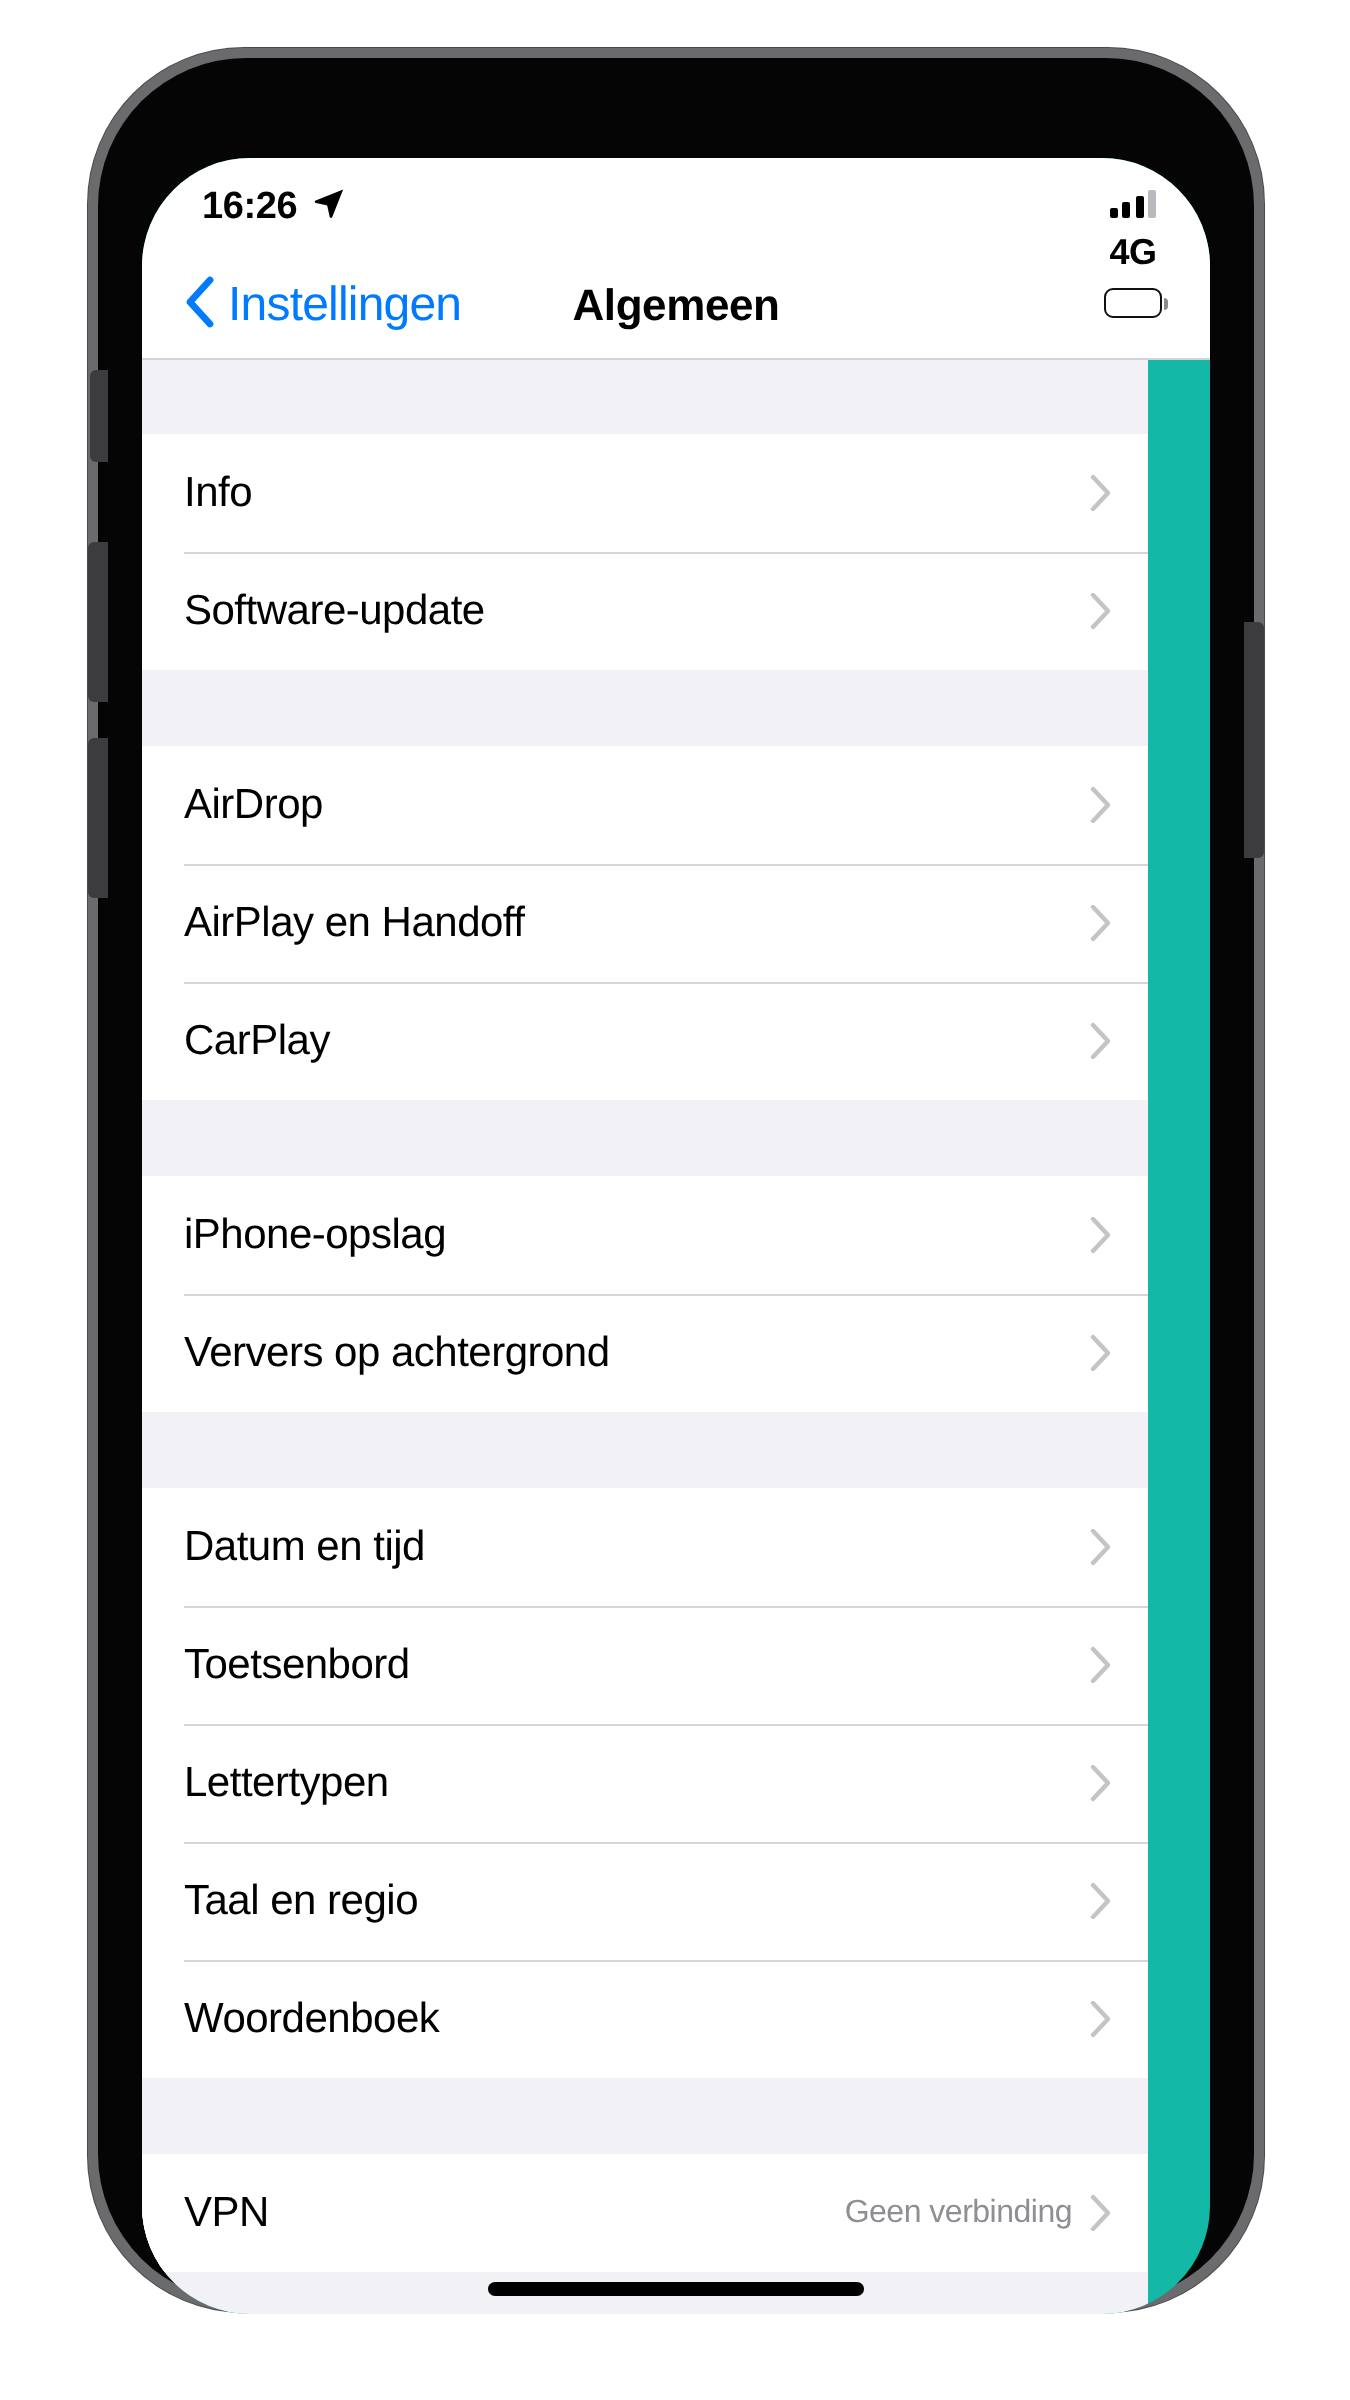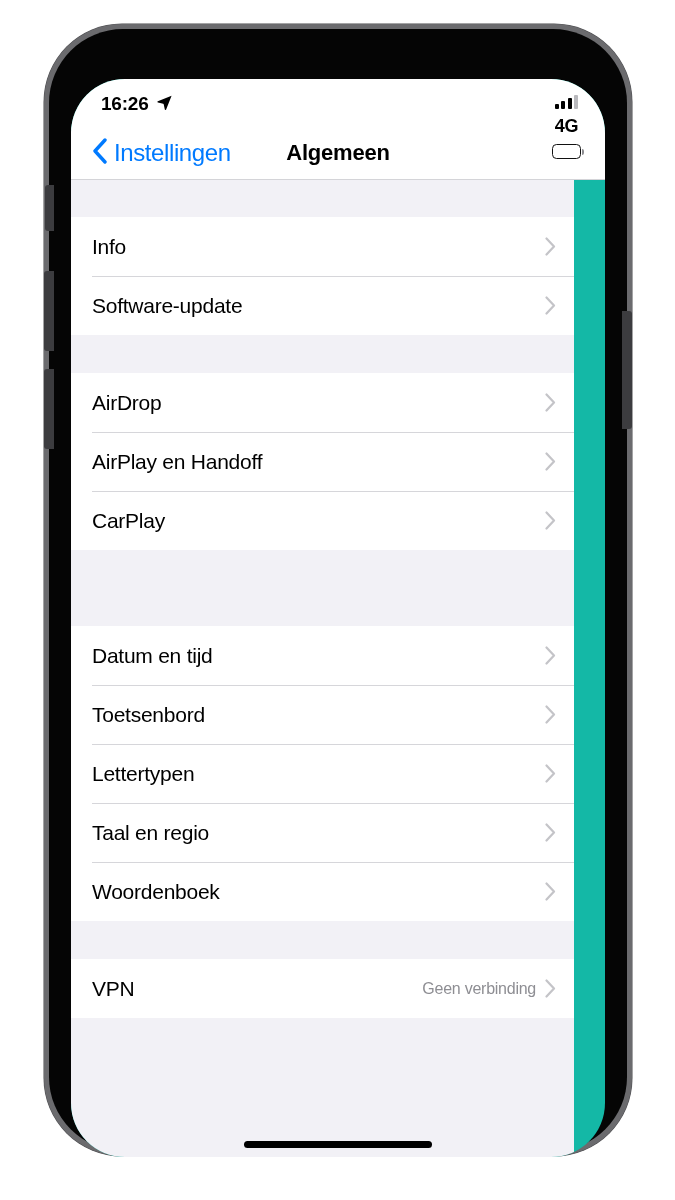--- a/index.html
+++ b/index.html
@@ -335,20 +335,38 @@
             <div class="row">
               <span class="row-label">CarPlay</span>
               <span class="chevron">
                 <svg width="11" height="19" viewBox="0 0 11 19" aria-hidden="true">
                   <path d="M1.5 1.5 9 9.5l-7.5 8" fill="none" stroke="#C4C4C8" stroke-width="2.2" stroke-linecap="round" stroke-linejoin="round"></path>
                 </svg>
               </span>
             </div>
           </div>
           <div class="group-gap"></div>
+          <div class="list-group">
+            <div class="row">
+              <span class="row-label">iPhone-opslag</span>
+              <span class="chevron">
+                <svg width="11" height="19" viewBox="0 0 11 19" aria-hidden="true">
+                  <path d="M1.5 1.5 9 9.5l-7.5 8" fill="none" stroke="#C4C4C8" stroke-width="2.2" stroke-linecap="round" stroke-linejoin="round"></path>
+                </svg>
+              </span>
+            </div>
+            <div class="row">
+              <span class="row-label">Ververs op achtergrond</span>
+              <span class="chevron">
+                <svg width="11" height="19" viewBox="0 0 11 19" aria-hidden="true">
+                  <path d="M1.5 1.5 9 9.5l-7.5 8" fill="none" stroke="#C4C4C8" stroke-width="2.2" stroke-linecap="round" stroke-linejoin="round"></path>
+                </svg>
+              </span>
+            </div>
+          </div>
           <div class="group-gap"></div>
           <div class="list-group">
             <div class="row">
               <span class="row-label">Datum en tijd</span>
               <span class="chevron">
                 <svg width="11" height="19" viewBox="0 0 11 19" aria-hidden="true">
                   <path d="M1.5 1.5 9 9.5l-7.5 8" fill="none" stroke="#C4C4C8" stroke-width="2.2" stroke-linecap="round" stroke-linejoin="round"></path>
                 </svg>
               </span>
             </div>

